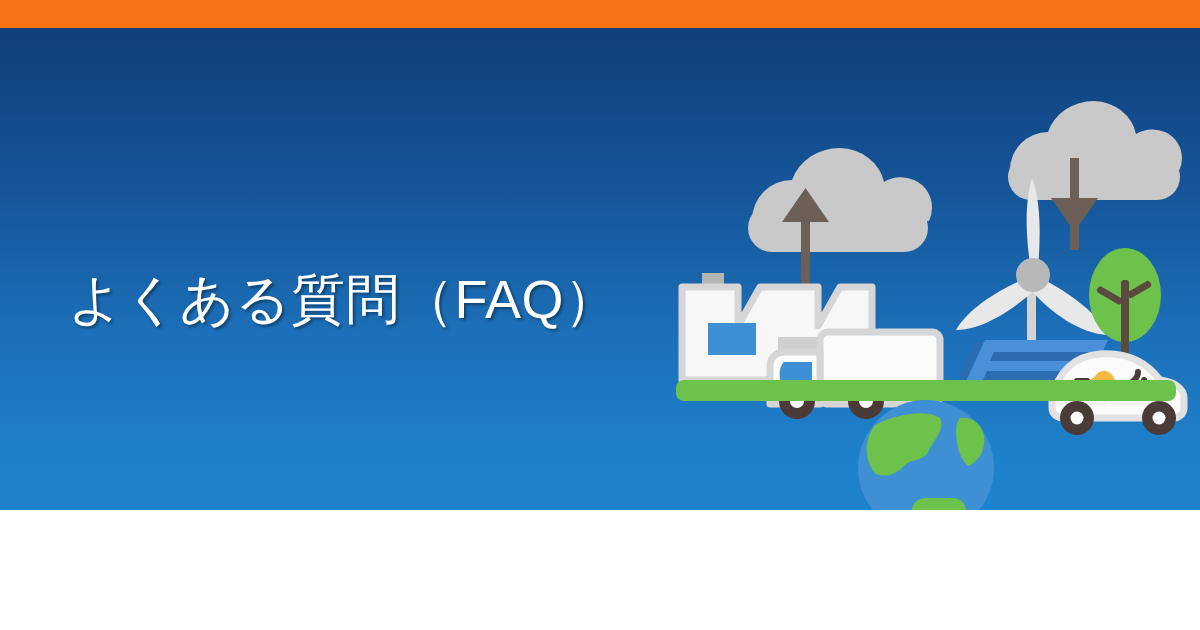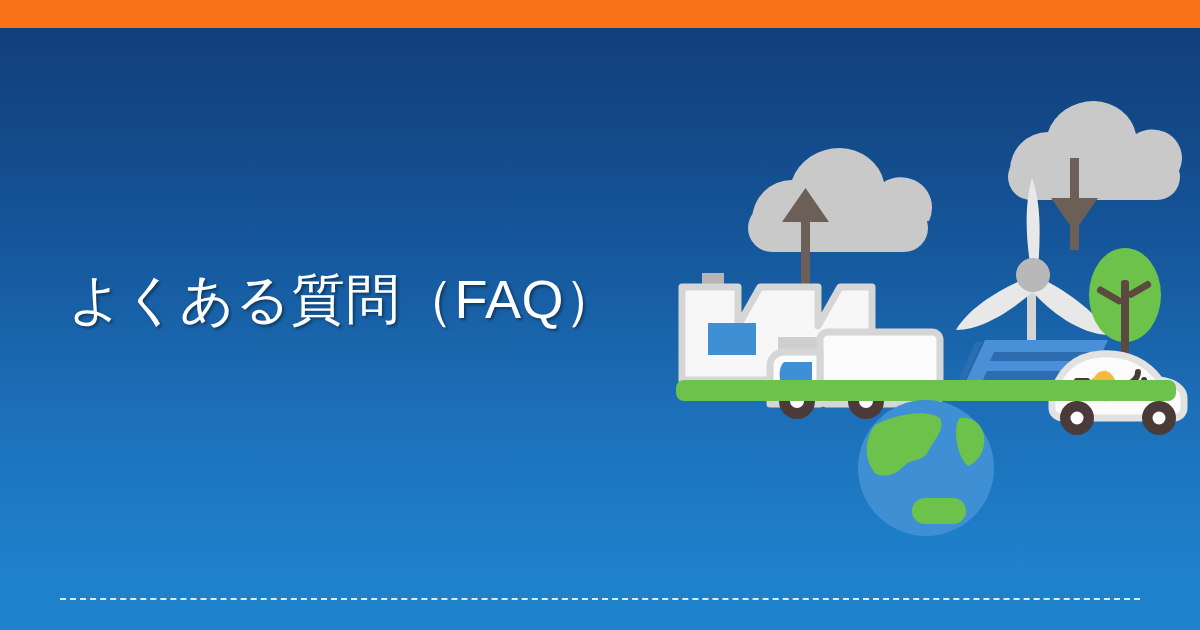--- a/index.html
+++ b/index.html
@@ -7,21 +7,21 @@
     padding: 0;
     background: #ffffff;
   }
   body {
     font-family: "Liberation Sans", "DejaVu Sans", sans-serif;
   }
 
   .slide {
     position: relative;
     width: 1200px;
-    height: 630px;
+    height: 510px;
     overflow: hidden;
     background: linear-gradient(to bottom, #113C7A 0%, #124380 12%, #15569A 38%, #1C6FB8 65%, #1E80CA 88%, #1E82CC 100%);
   }
 
   
   .top-bar {
     position: absolute;
     left: 0;
     top: 0;
     width: 1200px;

